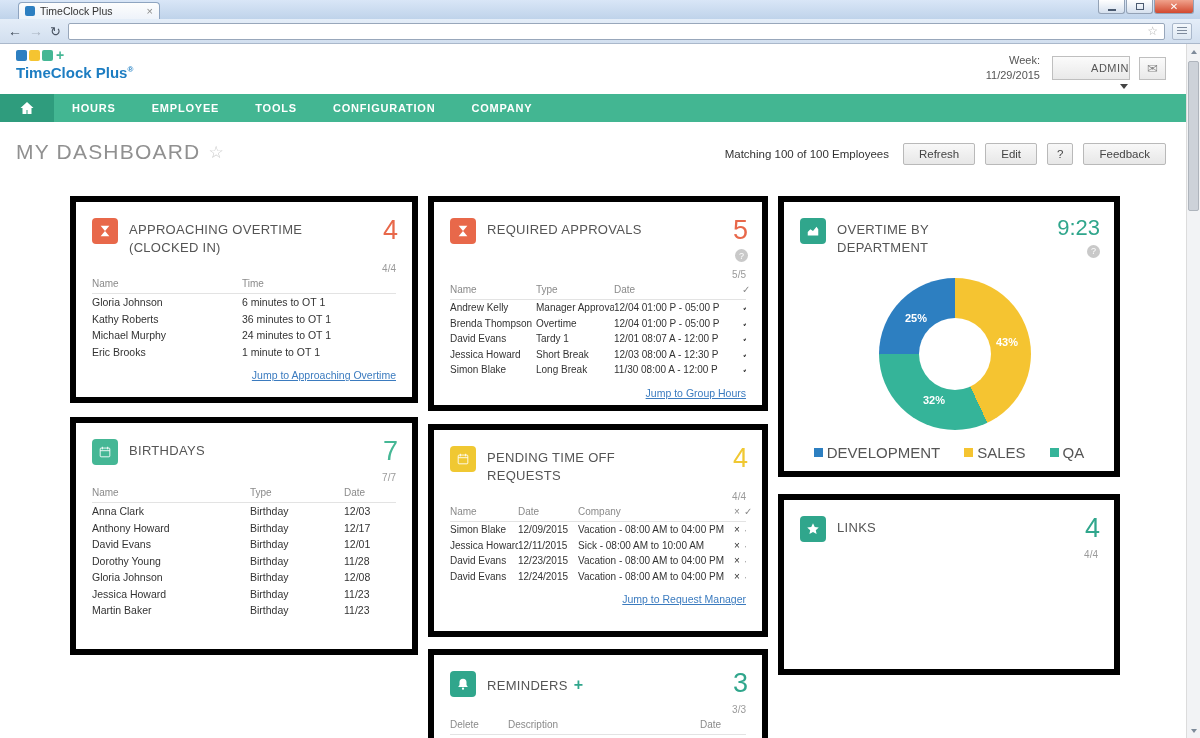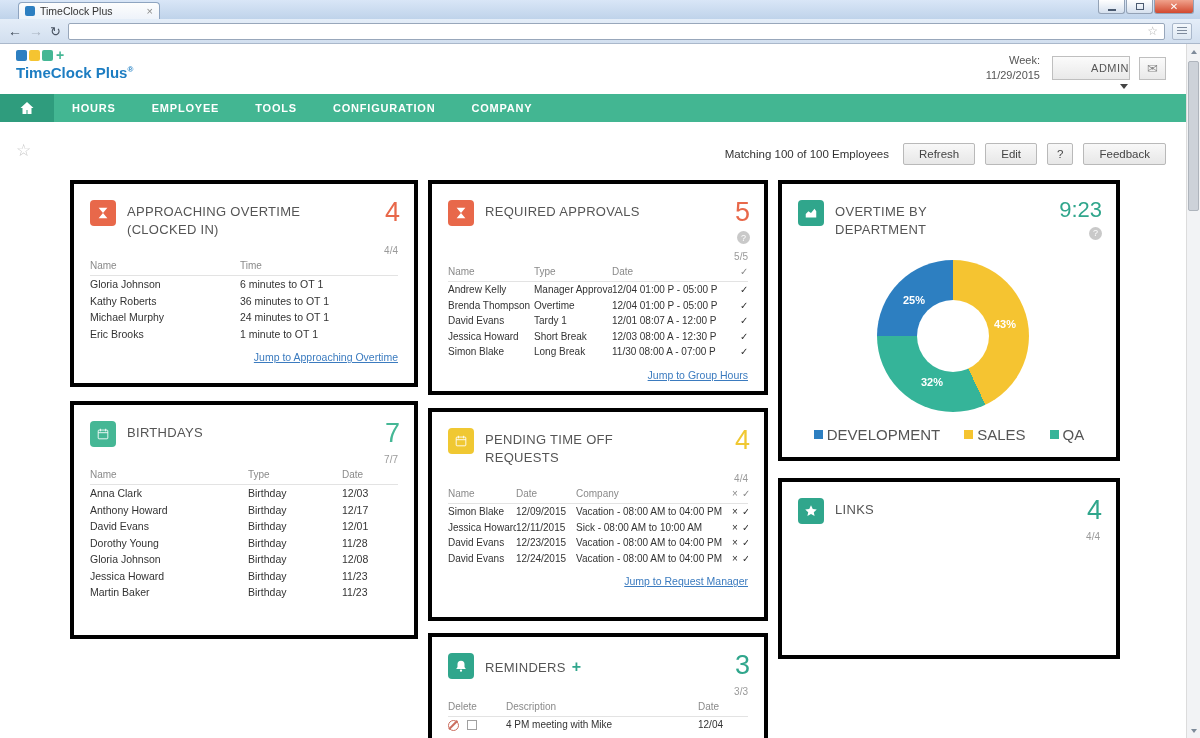--- a/index.html
+++ b/index.html
@@ -87,21 +87,21 @@
   .dash-title { font-size:21px; color:#909090; letter-spacing:1.2px; display:inline-flex;
                 align-items:center; gap:8px; }
   .dash-star { font-size:17px; color:#c9c9c9; }
   .dash-actions { position:absolute; right:0; top:3px; display:flex; align-items:center; gap:10px; }
   .matching-text { font-size:11.5px; color:#333; margin-right:4px; }
   .btn { background:linear-gradient(#f8f8f8,#e7e7e7); border:1px solid #b9b9b9; border-radius:2px;
          font-size:11.5px; color:#444; padding:4px 15px; font-family:inherit; }
   .btn-help { padding:4px 9px; }
 
   
-  .card { position:absolute; background:#fff; border:4px solid #000000; }
+  .card { position:absolute; background:#fff; border:6px solid #000000;margin-top:16px; }
   #card-approaching { left:70px;  top:136px; width:348px; height:207px; }
   #card-birthdays   { left:70px;  top:357px; width:348px; height:238px; }
   #card-required    { left:428px; top:136px; width:340px; height:215px; }
   #card-pending     { left:428px; top:364px; width:340px; height:213px; }
   #card-reminders   { left:428px; top:589px; width:340px; height:152px; }
   #card-overtime    { left:778px; top:136px; width:342px; height:281px; }
   #card-links       { left:778px; top:434px; width:342px; height:181px; }
 
   .card-head { display:flex; align-items:flex-start; gap:11px; padding:16px 14px 0 16px; }
   .card-icon { width:26px; height:26px; border-radius:4px; display:flex; align-items:center;
@@ -219,20 +219,21 @@
       </div>
       <div class="nav-item">HOURS</div>
       <div class="nav-item">EMPLOYEE</div>
       <div class="nav-item">TOOLS</div>
       <div class="nav-item">CONFIGURATION</div>
       <div class="nav-item">COMPANY</div>
     </nav>
 
     <div class="dash-header">
       <div class="dash-title">
+        <span>MY DASHBOARD</span>
         <span class="dash-star">☆</span>
       </div>
       <div class="dash-actions">
         <span class="matching-text">Matching 100 of 100 Employees</span>
         <button class="btn">Refresh</button>
         <button class="btn">Edit</button>
         <button class="btn btn-help">?</button>
         <button class="btn">Feedback</button>
       </div>
     </div>
@@ -405,21 +406,21 @@
               </tr>
             <tr>
                 <td>Jessica Howard</td>
                 <td>Short Break</td>
                 <td>12/03 08:00 A - 12:30 P</td>
                 <td class="c-check">✓</td>
               </tr>
             <tr>
                 <td>Simon Blake</td>
                 <td>Long Break</td>
-                <td>11/30 08:00 A - 07:00 P</td>
+                <td>11/30 08:00 A - 12:00 P</td>
                 <td class="c-check">✓</td>
               </tr>
           </tbody>
         </table>
         <a class="jump-link">Jump to Group Hours</a>
       </div>
     </section>
 
     <section class="card" id="card-pending">
       <div class="card-head">

